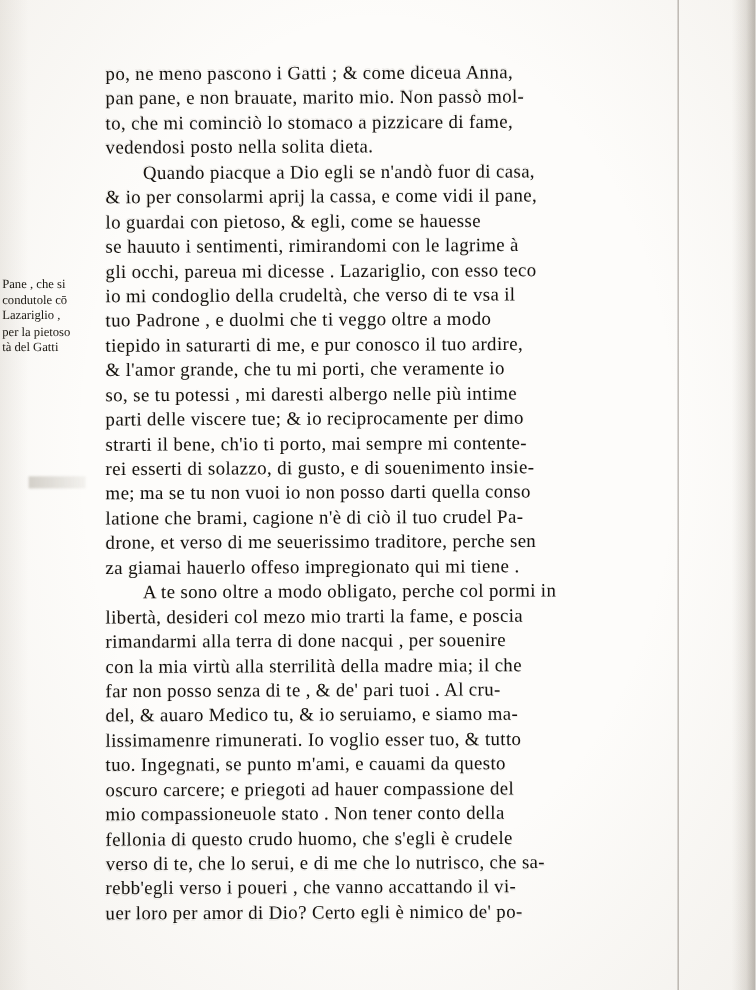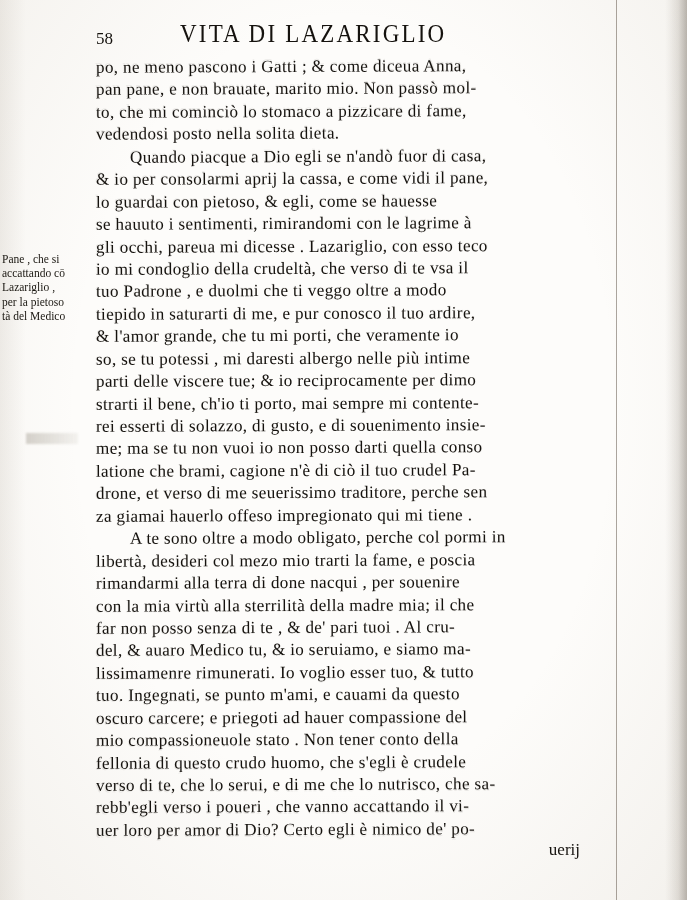--- a/index.html
+++ b/index.html
@@ -146,31 +146,27 @@
 </style>
 </head>
 <body>
 
 <div class="page">
 
   <div class="paper-tone"></div>
   <div class="gutter"></div>
   <div class="rule-right"></div>
 
-  <div class="header">
-    <div class="folio">58</div>
-    <div class="running-title">VITA DI LAZARIGLIO</div>
-  </div>
 
   <div class="margin-note">
     <div>Pane , che si</div>
-    <div>accattando cō</div>
+    <div>condutole cō</div>
     <div>Lazariglio ,</div>
     <div>per la pietoso</div>
-    <div>tà del Medico</div>
+    <div>tà del Gatti</div>
   </div>
   <div class="margin-smudge"></div>
 
   <div class="ghost" id="ghost-layer">
       <div class="line just"><span class="tilt">po, ne meno pascono i Gatti ; &amp; come diceua Anna,</span></div>
       <div class="line just"><span class="tilt">pan pane, e non brauate, marito mio. Non passò mol-</span></div>
       <div class="line just"><span class="tilt">to,   che mi cominciò lo stomaco a pizzicare di fame,</span></div>
       <div class="line just"><span class="tilt">vedendosi posto nella solita dieta.</span></div>
       <div class="line just ind"><span class="tilt">Quando piacque a Dio egli se n'andò fuor di casa,</span></div>
       <div class="line just"><span class="tilt">&amp; io per consolarmi aprij la cassa, e come vidi il pane,</span></div>
@@ -236,15 +232,14 @@
       <div class="line just"><span class="tilt">lissimamenre rimunerati. Io voglio esser tuo, &amp; tutto</span></div>
       <div class="line just"><span class="tilt">tuo.  Ingegnati, se punto m'ami, e cauami da questo</span></div>
       <div class="line just"><span class="tilt">oscuro carcere;  e priegoti ad hauer compassione del</span></div>
       <div class="line just"><span class="tilt">mio compassioneuole stato .  Non tener conto della</span></div>
       <div class="line just"><span class="tilt">fellonia di questo crudo huomo, che s'egli è crudele</span></div>
       <div class="line just"><span class="tilt">verso di te, che lo serui, e di me che lo nutrisco, che sa-</span></div>
       <div class="line just"><span class="tilt">rebb'egli verso i poueri ,  che vanno accattando il vi-</span></div>
       <div class="line just"><span class="tilt">uer loro per amor di Dio? Certo egli  è nimico de' po-</span></div>
     </div>
 
-  <div class="tail">uerij</div>
 
 </div>
 
 </body></html>

